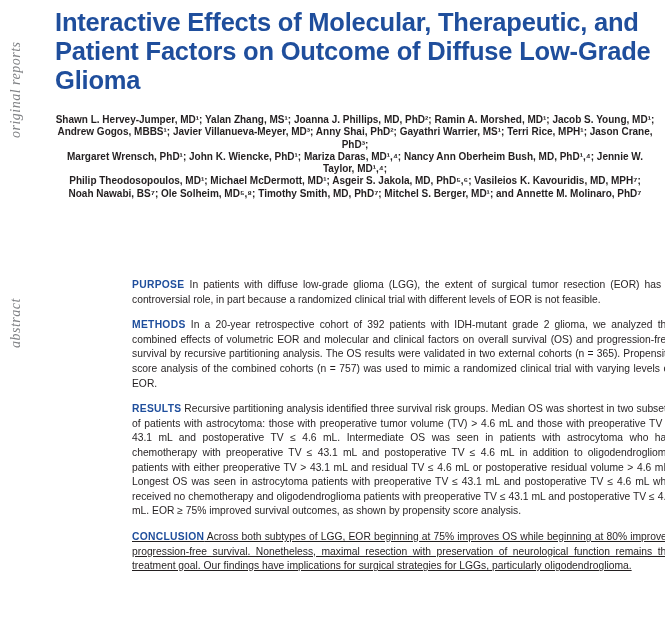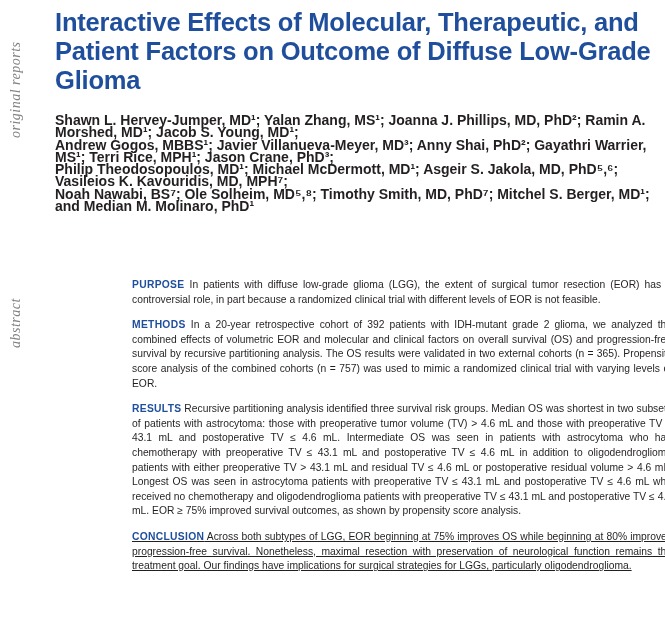--- a/index.html
+++ b/index.html
@@ -61,25 +61,25 @@
     color: #1f4e9c;
     letter-spacing: -0.2px;
   }
 
   .authors {
     position: absolute;
     left: 55px;
     top: 114px;
     width: 600px;
     font-family: "Liberation Sans", sans-serif;
-    font-size: 14px;
+    font-size: 10px;
     line-height: 12.3px;
     font-weight: bold;
     color: #231f20;
-    text-align: left;
+    text-align: center;
   }
 
   .abstract-block {
     position: absolute;
     left: 112px;
     top: 278px;
     width: 540px;
     margin-left: 20px;
   }
 
@@ -109,22 +109,23 @@
 <div class="page">
 
   <div class="side-label original">original reports</div>
   <div class="side-label abstract">abstract</div>
 
   <div class="title">Interactive Effects of Molecular, Therapeutic, and Patient Factors on Outcome of Diffuse Low-Grade Glioma</div>
 
   <div class="authors">
     <div>Shawn L. Hervey-Jumper, MD¹; Yalan Zhang, MS¹; Joanna J. Phillips, MD, PhD²; Ramin A. Morshed, MD¹; Jacob S. Young, MD¹;</div>
     <div>Andrew Gogos, MBBS¹; Javier Villanueva-Meyer, MD³; Anny Shai, PhD²; Gayathri Warrier, MS¹; Terri Rice, MPH¹; Jason Crane, PhD³;</div>
+    <div>Margaret Wrensch, PhD¹; John K. Wiencke, PhD¹; Mariza Daras, MD¹,⁴; Nancy Ann Oberheim Bush, MD, PhD¹,⁴; Jennie W. Taylor, MD¹,⁴;</div>
     <div>Philip Theodosopoulos, MD¹; Michael McDermott, MD¹; Asgeir S. Jakola, MD, PhD⁵,⁶; Vasileios K. Kavouridis, MD, MPH⁷;</div>
-    <div>Noah Nawabi, BS⁷; Ole Solheim, MD⁵,⁸; Timothy Smith, MD, PhD⁷; Mitchel S. Berger, MD¹; and Median M. Molinaro, PhD¹</div>
+    <div>Noah Nawabi, BS⁷; Ole Solheim, MD⁵,⁸; Timothy Smith, MD, PhD⁷; Mitchel S. Berger, MD¹; and Annette M. Molinaro, PhD⁷</div>
   </div>
 
   <div class="abstract-block">
 
     <div class="para">
       <span class="lead">PURPOSE</span><span class="para-text"> In patients with diffuse low-grade glioma (LGG), the extent of surgical tumor resection (EOR) has a controversial role, in part because a randomized clinical trial with different levels of EOR is not feasible.</span>
     </div>
 
     <div class="para">
       <span class="lead">METHODS</span><span class="para-text"> In a 20-year retrospective cohort of 392 patients with IDH-mutant grade 2 glioma, we analyzed the combined effects of volumetric EOR and molecular and clinical factors on overall survival (OS) and progression-free survival by recursive partitioning analysis. The OS results were validated in two external cohorts (n = 365). Propensity score analysis of the combined cohorts (n = 757) was used to mimic a randomized clinical trial with varying levels of EOR.</span>

